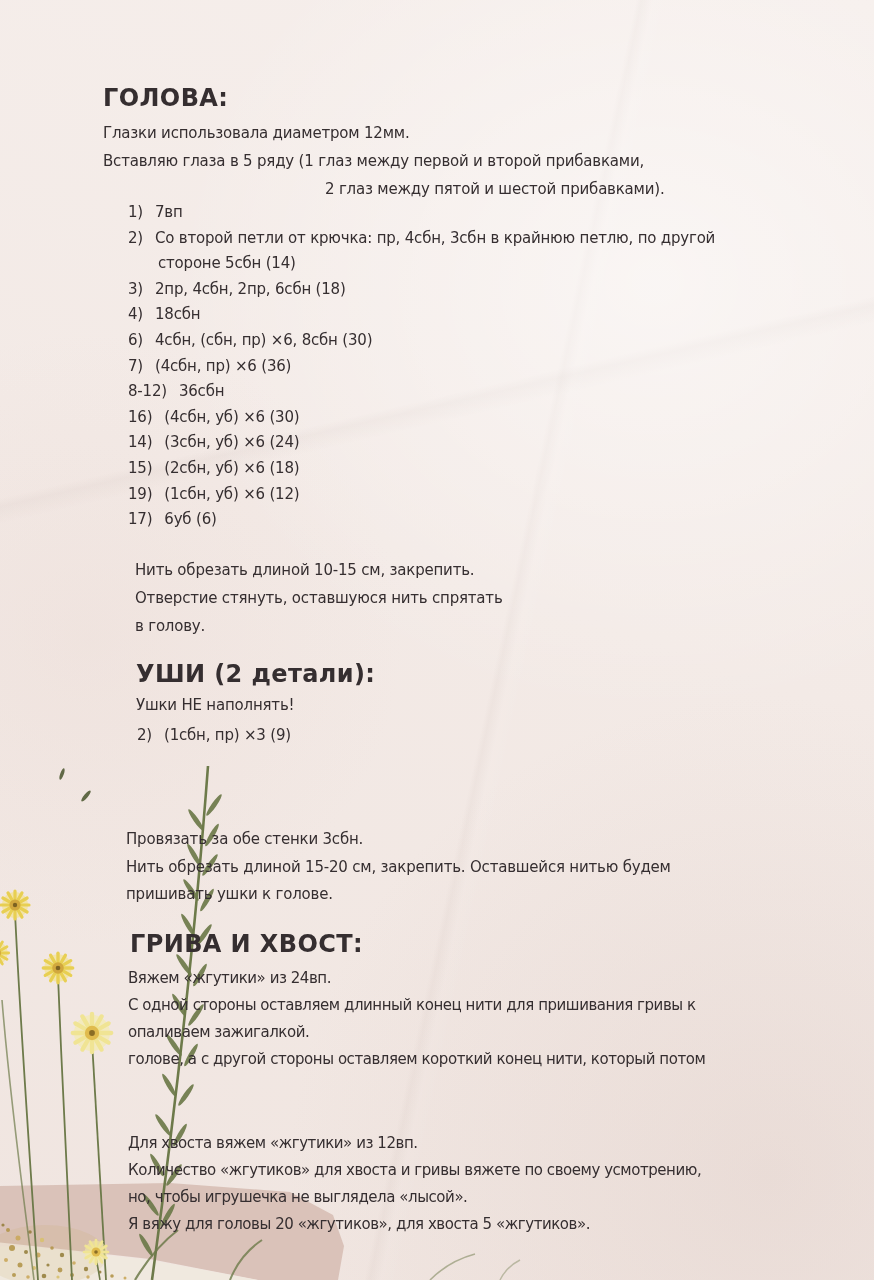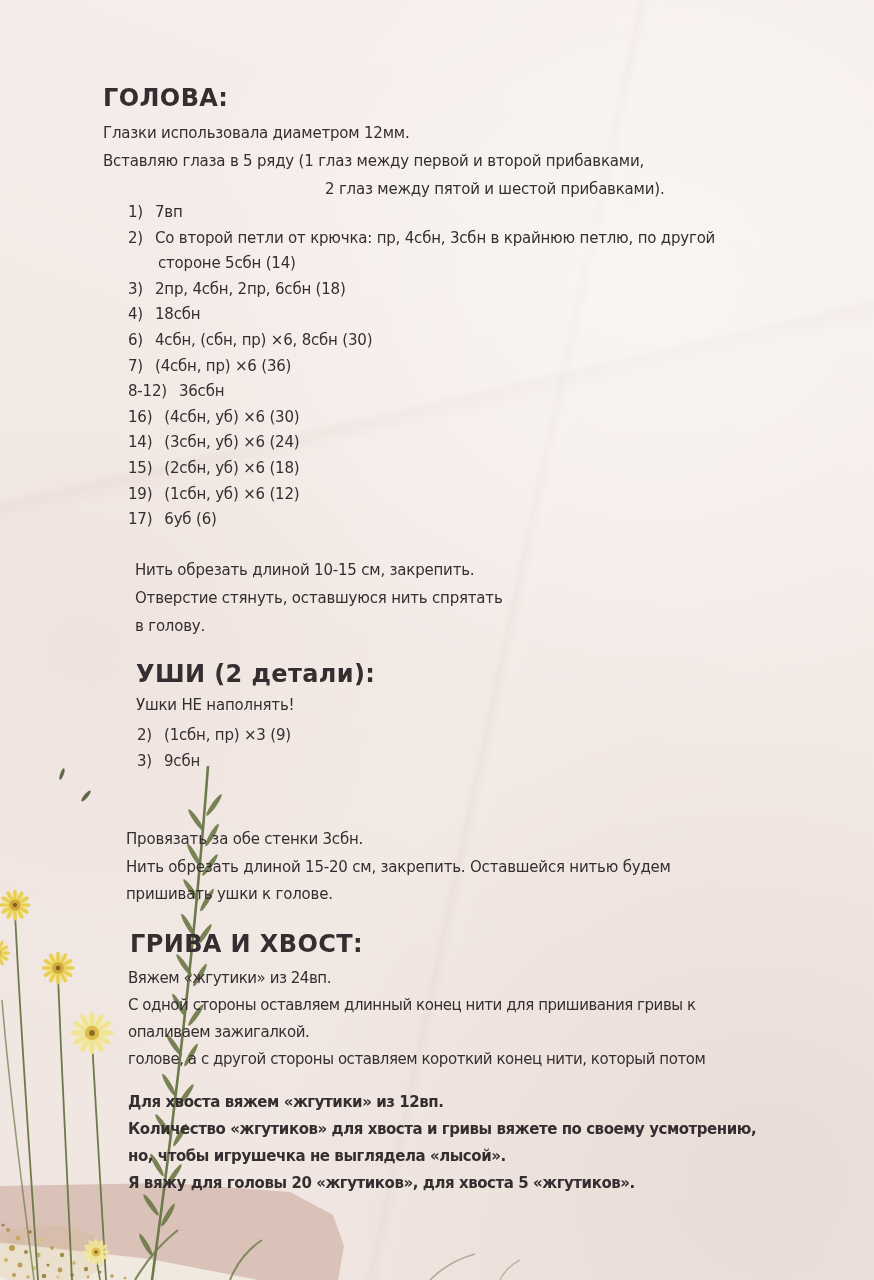--- a/index.html
+++ b/index.html
@@ -190,38 +190,37 @@
     <div>Отверстие стянуть, оставшуюся нить спрятать</div>
     <div>в голову.</div>
   </div>
 
   <div class="block h" id="ears-title" style="top:660px;left:136px;">УШИ (2 детали):</div>
 
   <div class="block b" id="ears-note-top" style="top:696px;left:136px;">Ушки НЕ наполнять!</div>
 
   <div class="block b" id="ears-rows" style="top:722px;left:137px;">
     <div class="row"><span class="num">2)</span><span>(1сбн, пр) ×3 (9)</span></div>
-    <div class="row"><span class="num">3)</span><span>9сбн</span></div>
   </div>
 
   <div class="block b" id="ears-notes" style="top:826px;left:126px;">
     <div>Провязать за обе стенки 3сбн.</div>
     <div>Нить обрезать длиной 15-20 см, закрепить. Оставшейся нитью будем</div>
     <div>пришивать ушки к голове.</div>
   </div>
 
   <div class="block h" id="mane-title" style="top:930px;left:130px;">ГРИВА И ХВОСТ:</div>
 
   <div class="block b tight" id="mane-para1" style="top:965px;left:128px;">
     <div>Вяжем «жгутики» из 24вп.</div>
     <div>С одной стороны оставляем длинный конец нити для пришивания гривы к</div>
     <div>опаливаем зажигалкой.</div>
     <div>голове, а с другой стороны оставляем короткий конец нити, который потом</div>
   </div>
 
-  <div class="block b tight" id="mane-para2" style="top:1089px;left:128px;font-weight:bold;">
+  <div class="block b tight" id="mane-para2" style="top:1130px;left:128px;">
     <div>Для хвоста вяжем «жгутики» из 12вп.</div>
     <div>Количество «жгутиков» для хвоста и гривы вяжете по своему усмотрению,</div>
     <div>но, чтобы игрушечка не выглядела «лысой».</div>
     <div>Я вяжу для головы 20 «жгутиков», для хвоста 5 «жгутиков».</div>
   </div>
 
 </div>
 
 </body></html>

